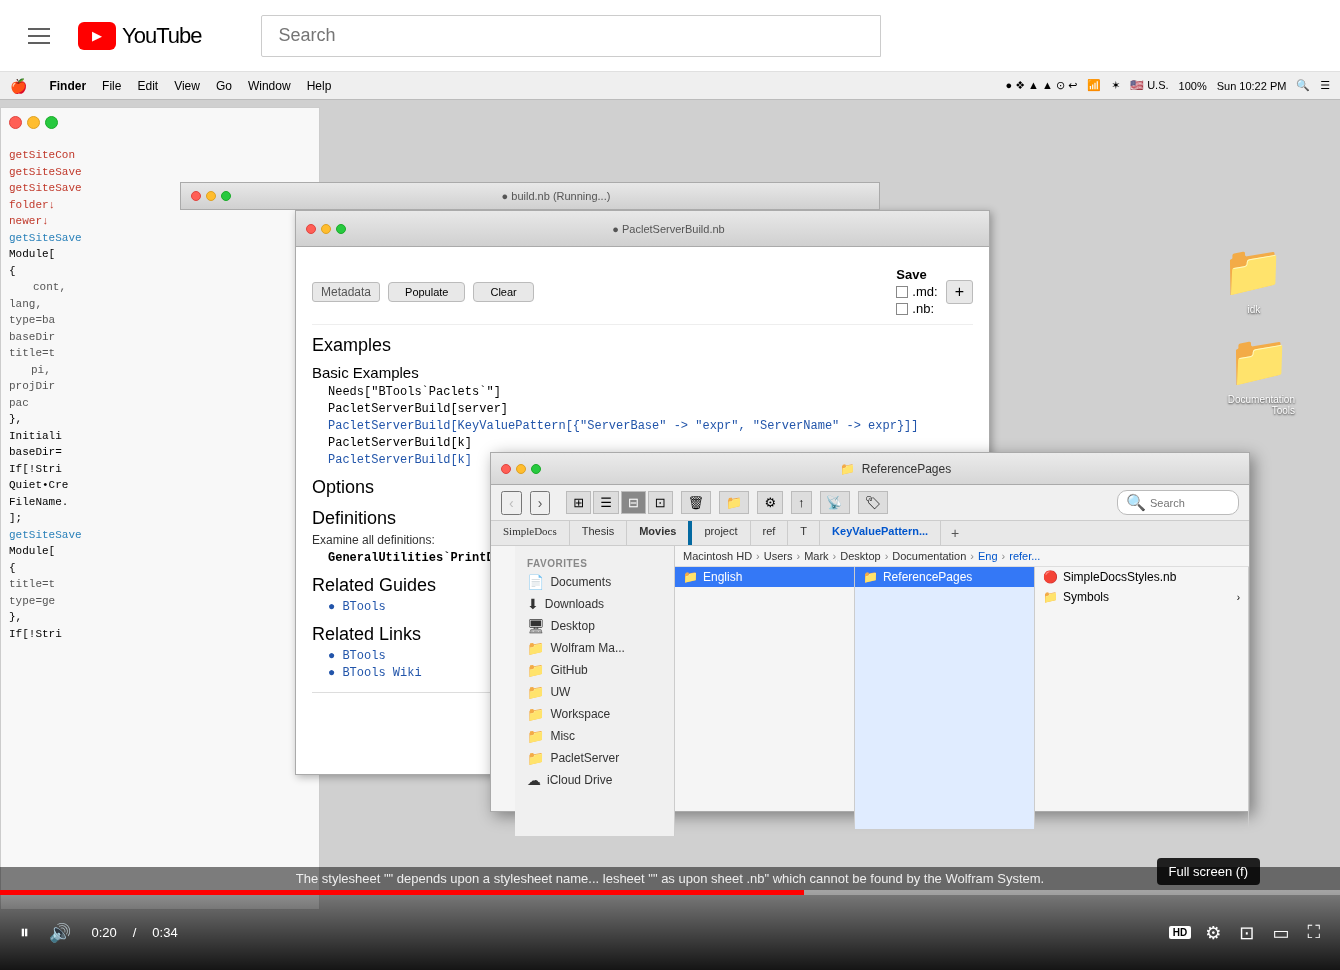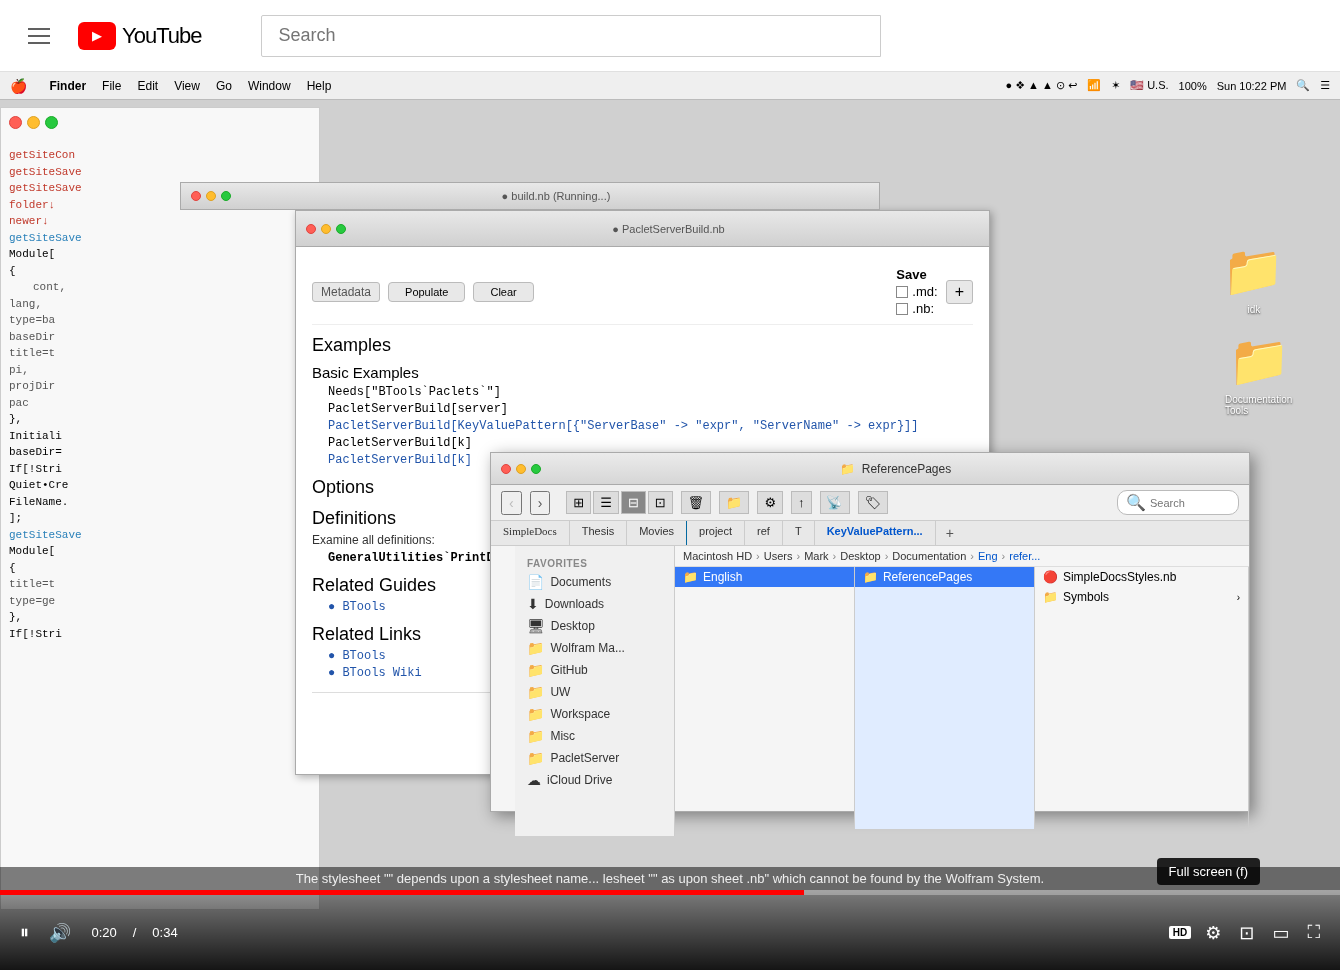--- a/index.html
+++ b/index.html
@@ -231,21 +231,21 @@
     
     .desktop-folder {
       position: absolute;
       display: flex;
       flex-direction: column;
       align-items: center;
       gap: 4px;
       cursor: pointer;
     }
     .folder-icon-big { font-size: 50px; color: #4a9de8; }
-    .folder-label { font-size: 10px; color: #fff; text-align: left; text-shadow: 0 1px 2px rgba(0,0,0,0.8); max-width: 70px; word-break: break-word; }
+    .folder-label { font-size: 10px; color: #fff; text-align: right; text-shadow: 0 1px 2px rgba(0,0,0,0.8); max-width: 70px; word-break: break-word; }
 
     
     .video-controls {
       position: absolute;
       bottom: 0; left: 0; right: 0;
       height: 80px;
       background: linear-gradient(to top, rgba(0,0,0,0.9), rgba(0,0,0,0.4));
       z-index: 20;
       display: flex;
       flex-direction: column;
@@ -379,21 +379,21 @@
         <div style="color:#c0392b;">‍folder↓</div>
         <div style="color:#c0392b;">‍newer↓</div>
         <div style="color:#2980b9;">getSiteSave</div>
         <div>Module[</div>
         <div>  {</div>
         <div style="color:#555;margin-left:24px;">    cont,</div>
         <div style="color:#555;">    lang,</div>
         <div style="color:#555;">    type=ba</div>
         <div style="color:#555;">    baseDir</div>
         <div style="color:#555;">    title=t</div>
-        <div style="color:#555;">    pi,</div>
+        <div style="color:#555;margin-left:22px;">    pi,</div>
         <div style="color:#555;">    projDir</div>
         <div style="color:#555;">    pac</div>
         <div>  },</div>
         <div>  Initiali</div>
         <div>  baseDir=</div>
         <div>  If[!Stri</div>
         <div>  Quiet•Cre</div>
         <div>  FileName.</div>
         <div>  ];</div>
         <div style="color:#2980b9;">getSiteSave</div>
@@ -503,21 +503,21 @@
         <button style="font-size:13px;background:#ddd;border:1px solid #bbb;padding:3px 6px;cursor:pointer;">🏷</button>
         <div class="finder-search">
           <span>🔍</span>
           <input type="text" placeholder="Search" style="">
         </div>
       </div>
 
       <div style="display:flex;border-bottom:1px solid #ccc;background:#e8e8e8;">
         <div style="padding:4px 12px;font-size:11px;color:#333;border-right:1px solid #ccc;cursor:pointer;font-family:Liberation Serif, serif;">SimpleDocs</div>
         <div style="padding:4px 12px;font-size:11px;color:#333;border-right:1px solid #ccc;cursor:pointer;">Thesis</div>
-        <div style="padding:4px 12px;font-size:11px;color:#333;border-right:1px solid #0369a1;cursor:pointer;">Movies</div>
+        <div style="padding:4px 12px;font-size:11px;color:#333;border-right:4px solid #0369a1;cursor:pointer;font-weight:bold;">Movies</div>
         <div style="padding:4px 12px;font-size:11px;color:#333;border-right:1px solid #ccc;cursor:pointer;">project</div>
         <div style="padding:4px 12px;font-size:11px;color:#333;border-right:1px solid #ccc;cursor:pointer;">ref</div>
         <div style="padding:4px 12px;font-size:11px;color:#333;border-right:1px solid #ccc;cursor:pointer;">T</div>
         <div style="padding:4px 12px;font-size:11px;color:#0055cc;font-weight:600;border-right:1px solid #ccc;cursor:pointer;">KeyValuePattern...</div>
         <div style="padding:4px 10px;font-size:14px;color:#555;cursor:pointer;">+</div>
       </div>
       <div class="finder-body">
 
         <div class="finder-sidebar">
           <div class="finder-sidebar-section">Favorites</div>

